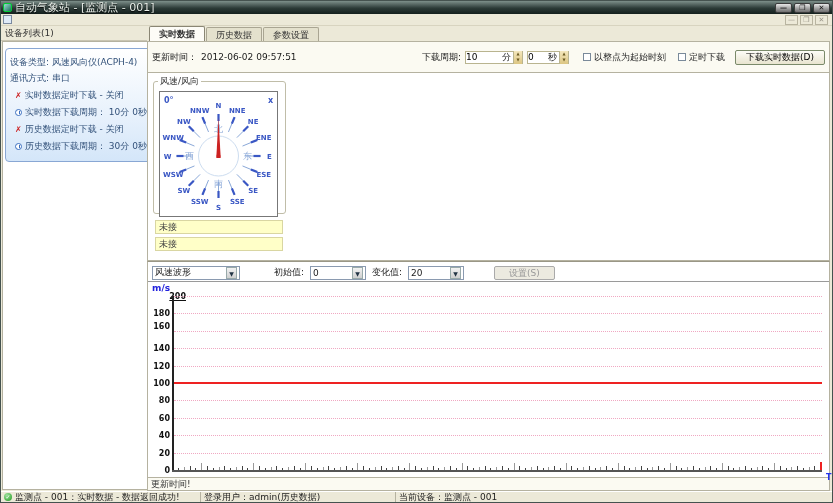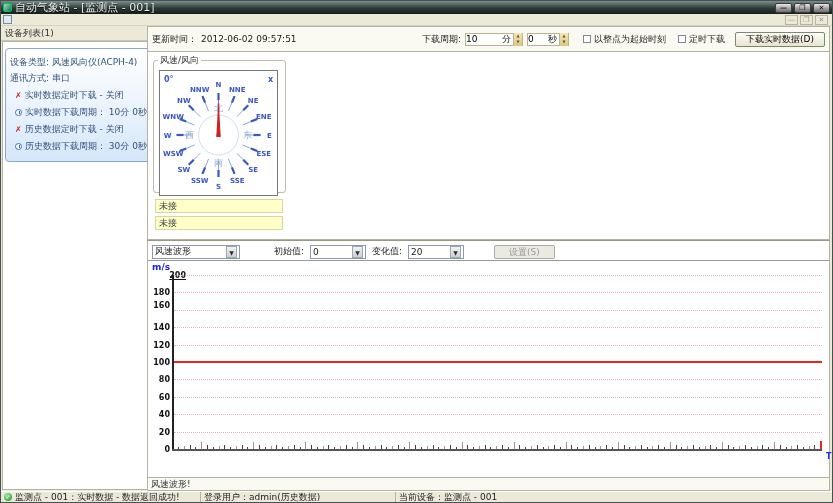--- a/index.html
+++ b/index.html
@@ -36,21 +36,21 @@
   .info-box .iline { display:flex; align-items:center; gap:3px; margin:4px 1px 4px 6px; white-space:nowrap; }
   .cross-icon { color:#cc2222; font-weight:bold; font-size:8px; }
   .clock-icon { width:7px; height:7px; border:1px solid #3a6fc0; border-radius:50%; background:#fff; position:relative; flex:0 0 auto; }
   .clock-icon::before { content:""; position:absolute; left:3px; top:1px; width:1px; height:3px; background:#3a6fc0; }
 
   
   .content { position:absolute; left:146px; top:25px; right:2px; bottom:11px; display:flex; flex-direction:column; background:#ece9d8; }
   .tabbar { height:15px; display:flex; gap:1px; padding-left:2px; align-items:flex-end; }
   .tab { padding:1px 9px 0 9px; height:14px; line-height:13px; border:1px solid #a9a592; border-bottom:none; background:#e4e1cd; color:#333; border-radius:2px 2px 0 0; }
   .tab.active { background:#fdfcf7; height:15px; font-weight:bold; border-color:#8a8674; }
-  .toolrow { height:26px; background:#fbfaf2; border:1px solid #b5b2a0; display:flex; align-items:center; padding:0 4px; gap:4px; }
+  .toolrow { height:32px; background:#fbfaf2; border:1px solid #b5b2a0; display:flex; align-items:center; padding:0 4px; gap:4px; }
   .toolrow .lab { white-space:nowrap; color:#1a1a1a; }
   .spinbox { display:flex; align-items:center; border:1px solid #b9b48f; background:#fff; height:13px; }
   .spinbox input { width:34px; border:none; font-size:9px; height:11px; font-family:"DejaVu Sans",sans-serif; }
   .spin-arrows { width:9px; height:13px; background:linear-gradient(#f4e7bd,#dcc683); border-left:1px solid #b9b48f; font-size:4px; color:#6b5a22; text-align:center; line-height:6px; }
   .chk { width:8px; height:8px; border:1px solid #7a8a9a; background:#fff; }
   .checkline { display:flex; align-items:center; gap:3px; white-space:nowrap; }
   .dl-btn { margin-left:6px; height:15px; padding:0 10px; border:1px solid #7a8a6a; border-radius:2px; background:linear-gradient(#fdfdf8,#e8e4cf); font-size:9px; font-family:"DejaVu Sans",sans-serif; white-space:nowrap; }
 
   .upper { position:relative; height:188px; background:#fff; border:1px solid #b5b2a0; border-top:none; }
   fieldset.compass-group { position:absolute; left:5px; top:2px; width:133px; height:139px; border:1px solid #c0bda8; border-radius:3px; padding:0; }
@@ -134,20 +134,25 @@
             <div class="iline">
               <span class="clock-icon"></span>
               <span>历史数据下载周期： 30分 0秒</span>
             </div>
           </div>
       </div>
     </div>
   </div>
 
   <div class="content">
+    <div class="tabbar" id="tabbar">
+        <span class="tab active">实时数据</span>
+        <span class="tab">历史数据</span>
+        <span class="tab">参数设置</span>
+      </div>
 
     <div class="toolrow">
       <span class="lab">更新时间：</span>
       <span class="lab">2012-06-02 09:57:51</span>
       <span style="flex:1"></span>
       <span class="lab">下载周期:</span>
       <span class="spinbox">
         <input value="10" style="">
         <span class="lab" style="padding:0 2px;">分</span>
         <span class="spin-arrows">▲<br>▼</span>
@@ -390,21 +395,21 @@
           <div class="tickbar" style="left: 637.5px; height: 2px; top: 186px;"></div>
           <div class="tickbar" style="left: 643.286px; height: 3px; top: 185px; background: rgb(153, 153, 153);"></div>
           <div class="tickbar" style="left: 649.071px; height: 4px; top: 184px;"></div>
           <div class="tickbar" style="left: 654.857px; height: 2px; top: 186px;"></div>
           <div class="tickbar" style="left: 660.643px; height: 3px; top: 185px; background: rgb(153, 153, 153);"></div>
           <div class="tickbar" style="left: 666.429px; height: 4px; top: 184px;"></div>
           <div class="tickbar" style="left: 672.214px; height: 8px; top: 180px; background: rgb(238, 34, 34); width: 2px;"></div>
         </div>
     </div>
 
-    <div class="msgline">风速波形!</div>
+    <div class="msgline">更新时间!</div>
   </div>
 
   <div class="statusbar">
     <span class="sseg s1">
       <span class="ok-icon">✓</span>
       <span>监测点 - 001：实时数据 - 数据返回成功!</span>
     </span>
     <span class="sseg s2">
       <span>登录用户：admin(历史数据)</span>
     </span>

